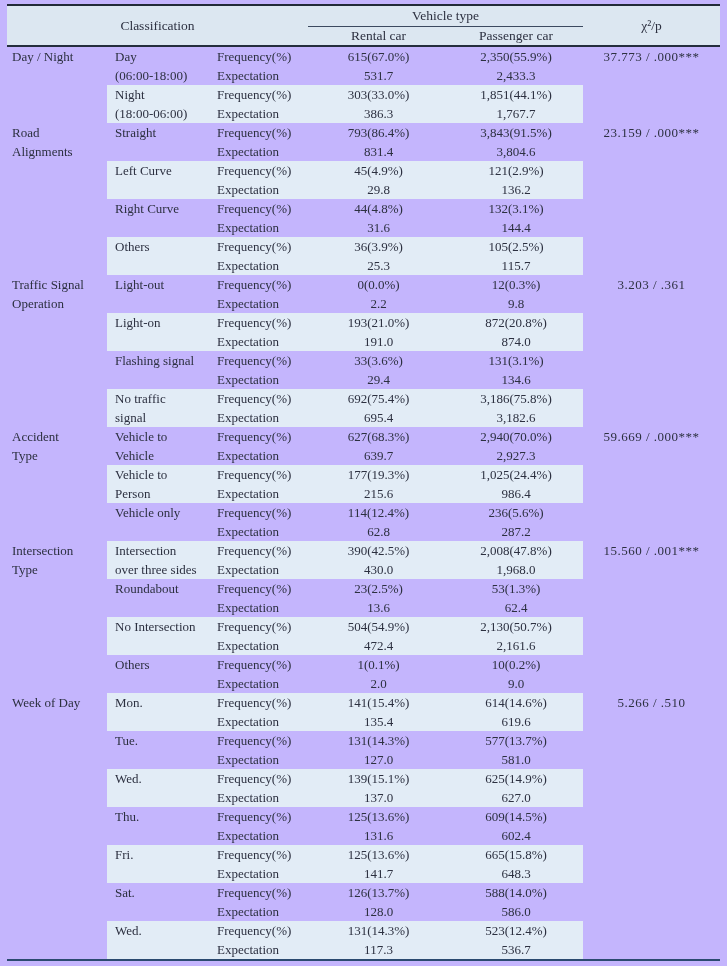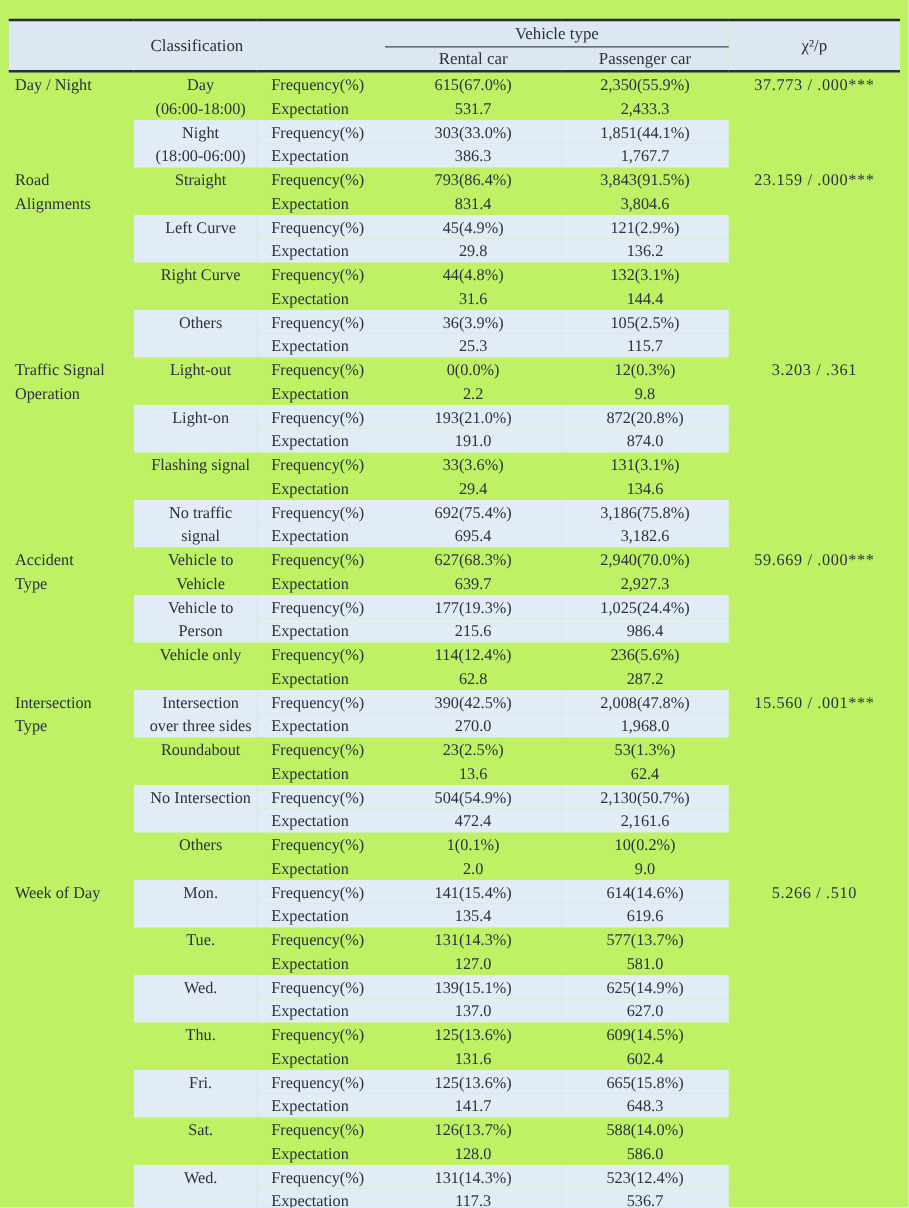--- a/index.html
+++ b/index.html
@@ -1,20 +1,20 @@
 <!DOCTYPE html>
 <html><head>
 <meta charset="utf-8">
 <style>
   * { box-sizing: border-box; }
   html, body { margin: 0; padding: 0; background: #ffffff; }
   .page {
     width: 727px; height: 966px;
-    padding: 15px 7px 0 7px;
-    background: #bef264;
+    padding: 4px 7px 0 7px;
+    background: #c4b5fd;
     font-family: "Liberation Serif", serif;
     color: #2c3040;
   }
   table.crosstab {
     width: 713px;
     border-collapse: collapse;
     table-layout: fixed;
     border-top: 2.5px solid #212a38;
     border-bottom: 2.5px solid #2b4a70;
   }
@@ -42,21 +42,21 @@
   tbody tr { height: 19px; }
   tbody td {
     font-size: 13px;
     line-height: 19px;
     padding: 0;
     vertical-align: top;
     white-space: pre-line;
     overflow: hidden;
   }
   td.cat  { text-align: left; padding-left: 5px; margin-top: 26px; }
-  td.sub  { text-align: center; padding-left: 8px; }
+  td.sub  { text-align: left; padding-left: 8px; }
   td.meas { text-align: left; padding-left: 11px; }
   td.val  { text-align: center; }
   td.chi  { text-align: center; letter-spacing: 0.5px; }
   .shade  { background: #e2ecf6; }
 </style>
 </head>
 <body>
 
 <div class="page">
   <table class="crosstab">
@@ -244,21 +244,21 @@
 Type</td>
           <td class="sub shade" rowspan="2">Intersection
 over three sides</td>
           <td class="meas shade">Frequency(%)</td>
           <td class="val shade">390(42.5%)</td>
           <td class="val shade">2,008(47.8%)</td>
           <td class="chi" rowspan="8">15.560 / .001***</td>
         </tr>
         <tr>
           <td class="meas shade">Expectation</td>
-          <td class="val shade">270.0</td>
+          <td class="val shade">430.0</td>
           <td class="val shade">1,968.0</td>
         </tr>
         <tr>
           <td class="sub" rowspan="2">Roundabout</td>
           <td class="meas">Frequency(%)</td>
           <td class="val">23(2.5%)</td>
           <td class="val">53(1.3%)</td>
         </tr>
         <tr>
           <td class="meas">Expectation</td>

